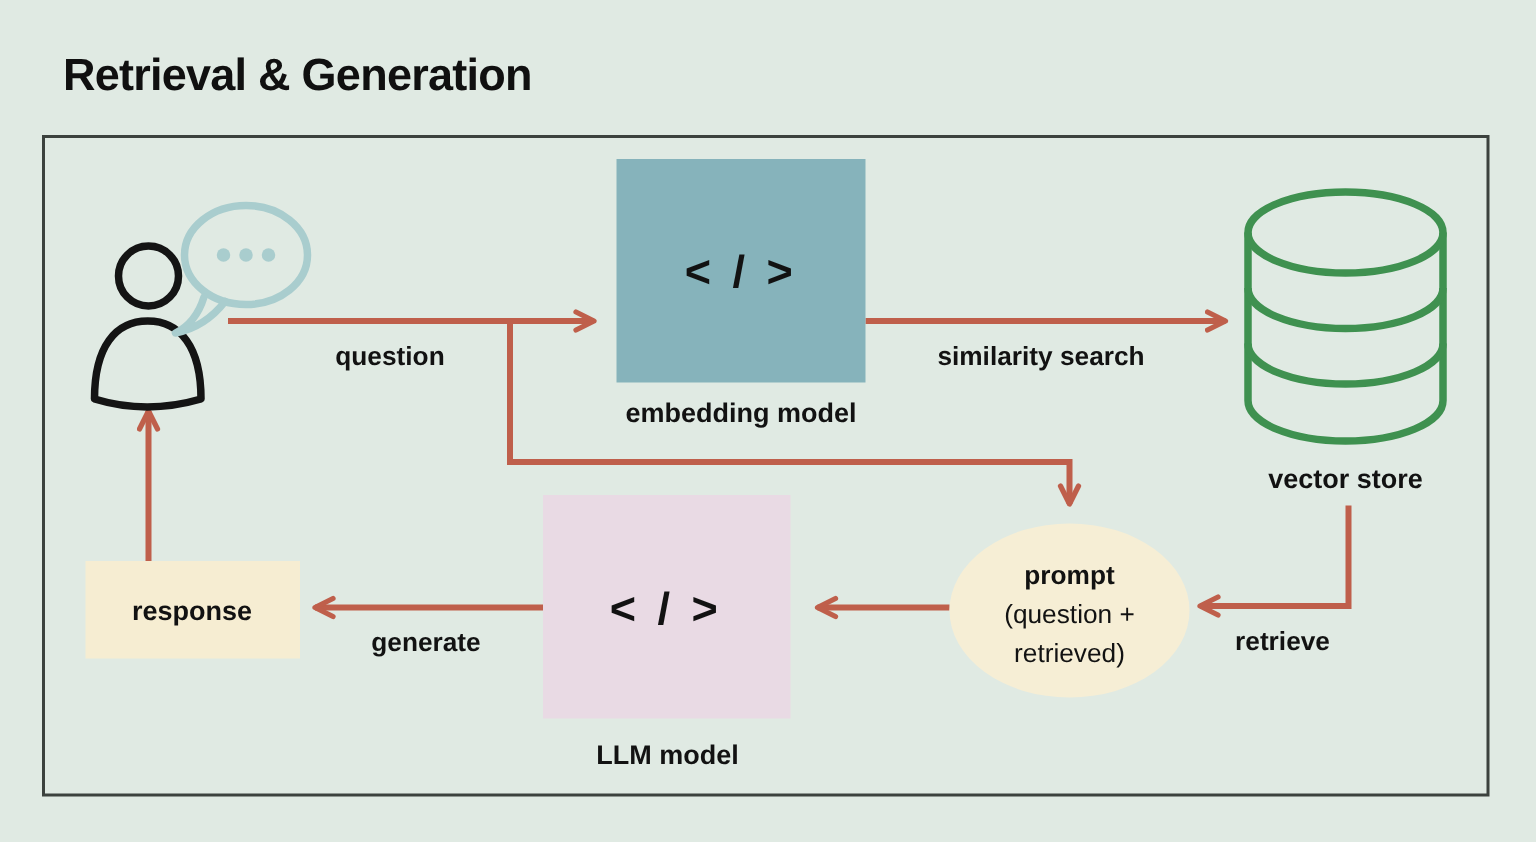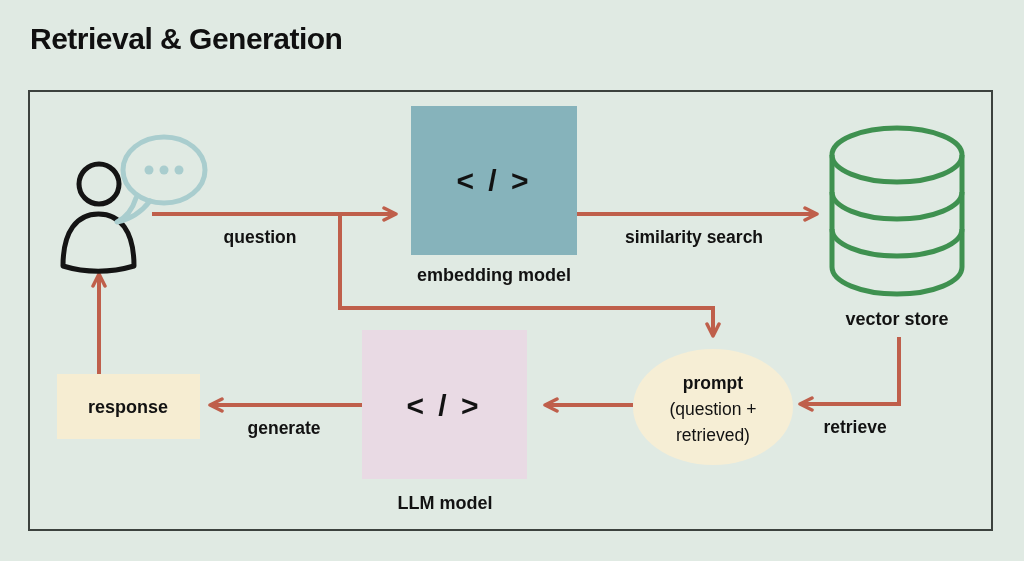--- a/index.html
+++ b/index.html
@@ -4,21 +4,21 @@
 <style>
   html,body{margin:0;padding:0;}
   body{
     width:1024px;height:561px;
     background:#e0eae3;
     font-family:"Liberation Sans", sans-serif;
     position:relative;
     overflow:hidden;
   }
   .page-title{
-    position:absolute;left:30px;top:22px;margin:0;
+    position:absolute;left:30px;top:22px;margin:12px;
     font-size:30px;font-weight:700;color:#101010;
     letter-spacing:-0.5px;
   }
   .diagram-frame{
     position:absolute;left:28px;top:90px;
     width:961px;height:437px;
     border:2px solid #3c423e;
   }
   .diagram-frame svg{display:block;}
   text{fill:#121212;}

